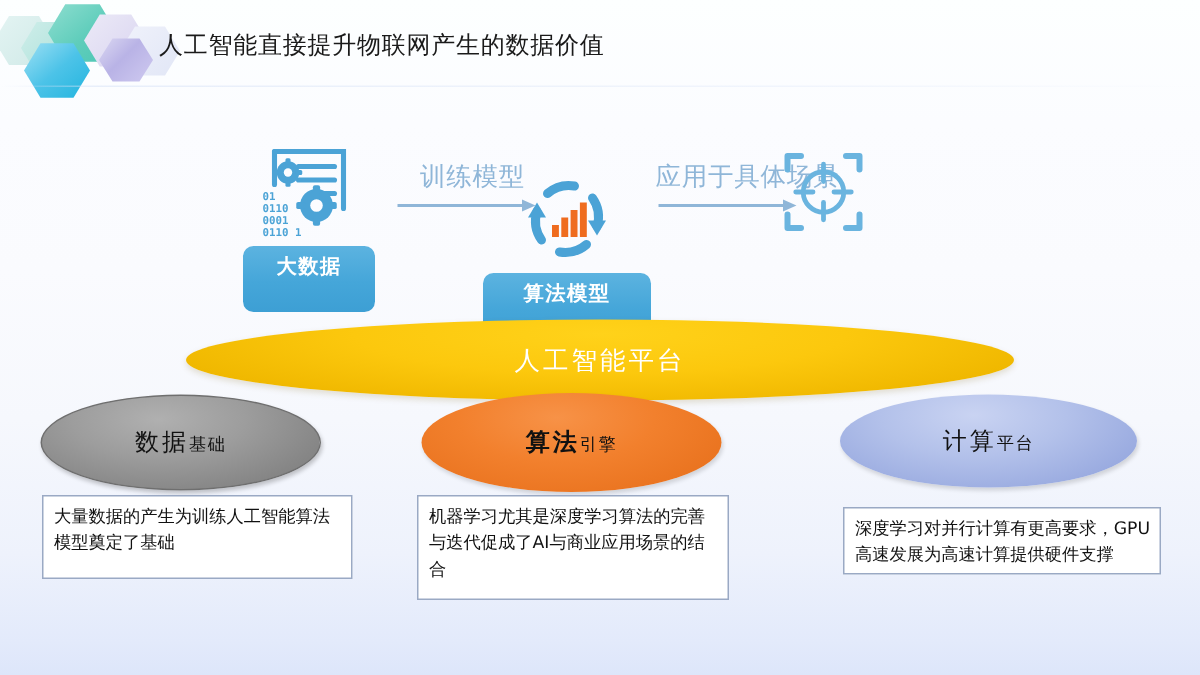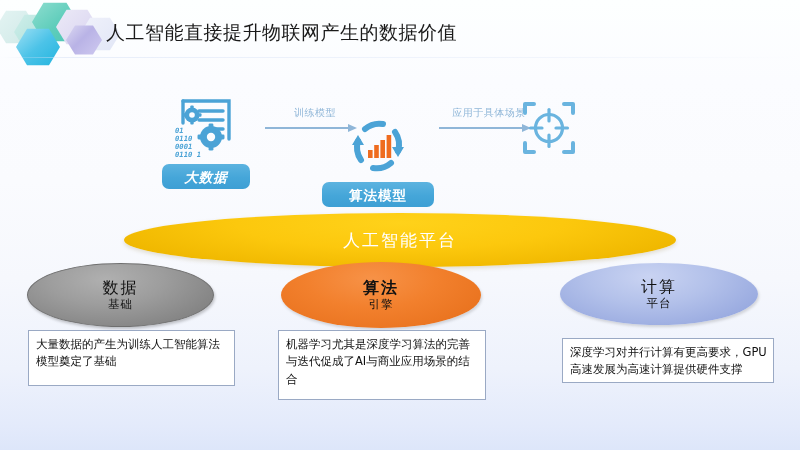--- a/index.html
+++ b/index.html
@@ -50,21 +50,21 @@
     top: 25px;
     width: 36px;
     height: 30px;
     clip-path: polygon(25% 2%, 75% 2%, 100% 50%, 75% 98%, 25% 98%, 0% 50%);
     background: linear-gradient(135deg, #dcd9f2 0%, #b9b3e6 45%, #cfcaf0 100%);
   }
   .slide-title {
     position: absolute;
     left: 106px;
     top: 20px;
-    font-size: 19px;
+    font-size: 16px;
     color: #1a1a1a;
     letter-spacing: 0.5px;
     white-space: nowrap;
     font-family: Liberation Serif, serif;
   }
   .title-rule {
     position: absolute;
     left: 0;
     top: 57px;
     width: 800px;
@@ -87,39 +87,39 @@
   }
   .stage-icon {
     height: 72px;
     display: flex;
     align-items: center;
     justify-content: center;
   }
   .chip {
     display: inline-block;
     width: 88px;
-    padding: 5px 0 2px;
+    padding: 5px 0 21px;
     border-radius: 7px;
     background: linear-gradient(180deg, #5cb3e0 0%, #45a6d9 55%, #3d9fd4 100%);
     color: #ffffff;
     font-size: 13.5px;
     font-weight: bold;
     letter-spacing: 1px;
     font-family: "DejaVu Sans", "Liberation Sans", sans-serif;
   }
   .chip.wide { width: 112px; }
 
   .connector {
     position: absolute;
     top: 14px;
     width: 104px;
     text-align: center;
   }
   .connector .clabel {
-    font-size: 10px;
+    font-size: 17px;
     color: #8fb6d8;
     font-family: "DejaVu Sans", "Liberation Sans", sans-serif;
     white-space: nowrap;
     letter-spacing: 0.5px;
   }
   .connector .arrow {
     position: relative;
     margin-top: 3px;
     height: 10px;
   }
@@ -163,21 +163,20 @@
     font-size: 17px;
     letter-spacing: 2px;
     font-family: "DejaVu Sans", "Liberation Sans", sans-serif;
   }
 
   
   .pillar-ellipse {
     position: absolute;
     border-radius: 50%;
     display: flex;
-    flex-direction: column;
     align-items: center;
     justify-content: center;
     line-height: 1.05;
   }
   .pe-title {
     font-size: 16px;
     letter-spacing: 2px;
     font-family: "DejaVu Sans", "Liberation Sans", sans-serif;
     color: #111111;
   }
@@ -236,21 +235,21 @@
     <div class="hex" style="left:80px;top:17px;width:40px;height:34px;background:linear-gradient(135deg,#f0f2fb 0%,#e1e6f6 100%);"></div>
     <div class="hex" style="left:16px;top:28px;width:44px;height:38px;background:linear-gradient(140deg,#9ee0f4 0%,#4cc3e8 50%,#22b4de 100%);"></div>
   </div>
 
   <div class="title-hex"></div>
   <div class="slide-title">人工智能直接提升物联网产生的数据价值</div>
   <div class="title-rule"></div>
 
   <div class="flow">
 
-    <div class="stage" style="left:0px;top:0px;font-style:italic;">
+    <div class="stage" style="left:0px;top:0px;">
       <div class="stage-icon">
         <svg width="70" height="70" viewBox="0 0 70 70" aria-hidden="true">
           <g fill="none" stroke="#4ba3d6" stroke-width="3.4" stroke-linecap="round">
             <path d="M12 8 H58 V46"></path>
             <path d="M12 8 V30"></path>
             <line x1="28" y1="18" x2="52" y2="18"></line>
             <line x1="28" y1="27" x2="52" y2="27"></line>
             <line x1="36" y1="36" x2="52" y2="36"></line>
           </g>
           <g fill="#4ba3d6">

